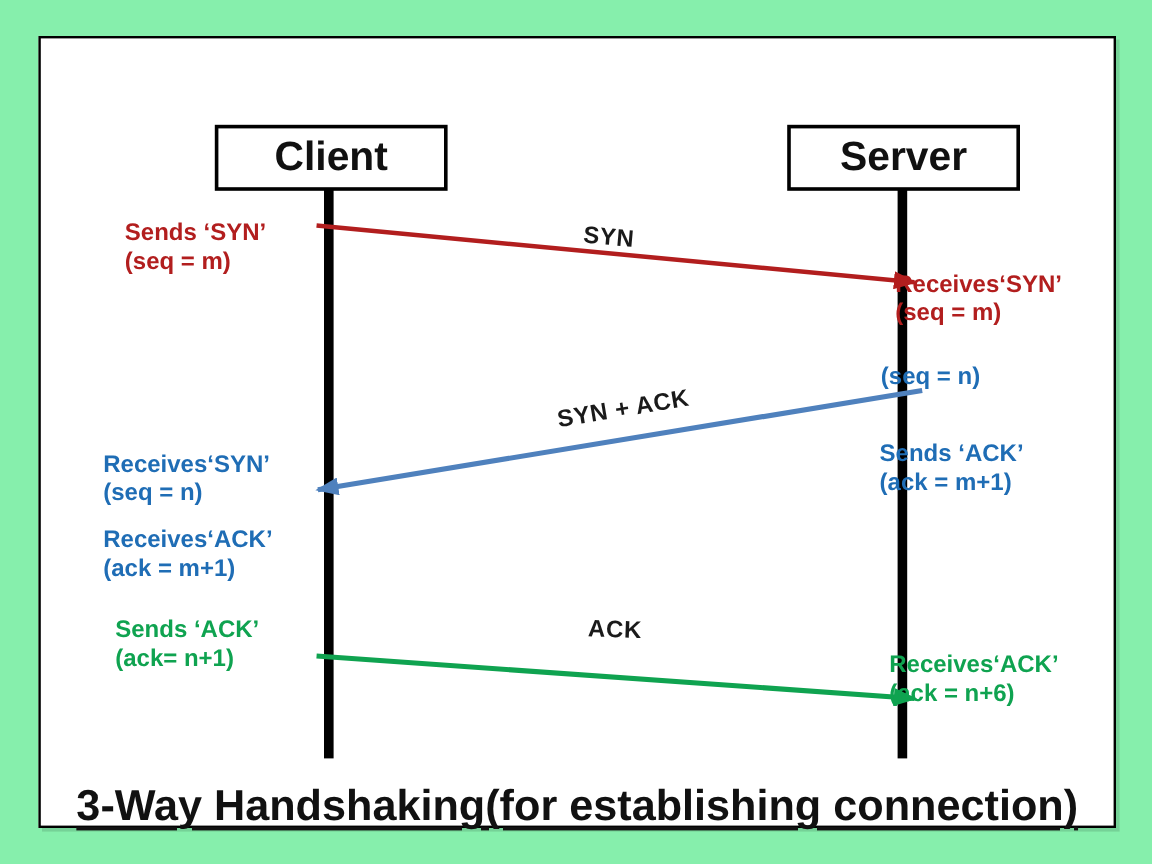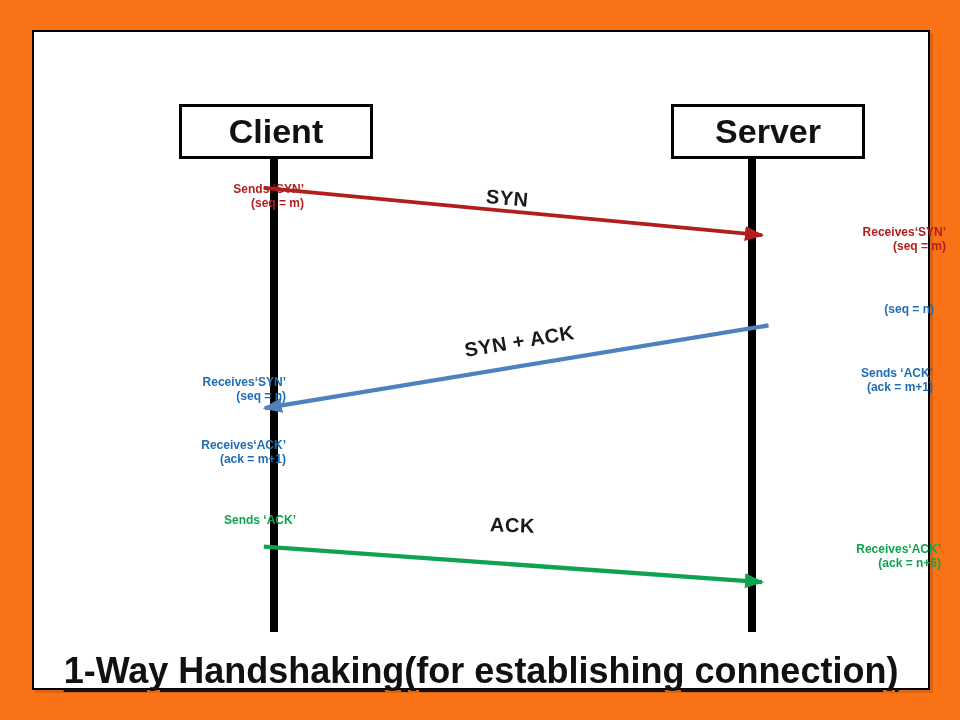--- a/index.html
+++ b/index.html
@@ -1,42 +1,42 @@
 <!DOCTYPE html>
 <html style="--red: #B21E1E; --blue-arrow: #4F81BD; --blue-text: #1F6DB5; --green: #0FA350; --black: #000000;"><head>
 <meta charset="utf-8">
 <style>
   html, body { margin: 0; padding: 0; background: #ffffff; }
   body { font-family: "Liberation Sans", sans-serif; }
   .stage {
     position: relative;
     width: 960px;
     height: 720px;
-    background: #f97316;
+    background: #86efac;
     overflow: hidden;
   }
   .slide {
     position: absolute;
     left: 32px; top: 30px;
     width: 894px; height: 656px;
     background: #ffffff;
     border: 2px solid #000000;
     box-shadow: 3px 3px 0 rgba(0,0,0,0.12);
   }
   .actor {
     position: absolute;
     top: 72px;
     width: 188px; height: 49px;
     border: 3px solid #000000;
     background: #ffffff;
     display: flex; align-items: center; justify-content: center;
     font-size: 34px; font-weight: 700; color: #111111;
   }
   .actor.client { left: 145px; }
-  .actor.server { left: 622px; margin-left: 15px; }
+  .actor.server { left: 622px; }
   .lifeline {
     position: absolute;
     top: 126px;
     width: 8px; height: 474px;
     background: #000000;
   }
   .lifeline.client { left: 236px; }
   .lifeline.server { left: 714px; }
   .arrow-layer {
     position: absolute;
@@ -45,22 +45,22 @@
   }
   .stroke-red   { stroke: var(--red, #B21E1E); }
   .stroke-blue  { stroke: var(--blue-arrow, #4F81BD); }
   .stroke-green { stroke: var(--green, #0FA350); }
   .head-red   { fill: var(--red, #B21E1E); }
   .head-blue  { fill: var(--blue-arrow, #4F81BD); }
   .head-green { fill: var(--green, #0FA350); }
   .note {
     position: absolute;
     width: 200px;
-    text-align: right;
-    font-size: 12px;
+    text-align: left;
+    font-size: 20px;
     font-weight: 700;
     line-height: 1.2;
     white-space: nowrap;
   }
   .note.red   { color: var(--red, #B21E1E); }
   .note.blue  { color: var(--blue-text, #1F6DB5); }
   .note.green { color: var(--green, #0FA350); }
   .note span { display: block; }
   .msg-label {
     position: absolute;
@@ -143,24 +143,25 @@
     <div class="note blue" style="left:52px; top:343px;">
       <span>Receives‘SYN’</span>
       <span>(seq = n)</span>
     </div>
     <div class="note blue" style="left:52px; top:406px;">
       <span>Receives‘ACK’</span>
       <span>(ack = m+1)</span>
     </div>
     <div class="note green" style="left:62px; top:481px;">
       <span>Sends ‘ACK’</span>
+      <span>(ack= n+1)</span>
     </div>
     <div class="note green" style="left:707px; top:510px;">
       <span>Receives‘ACK’</span>
       <span>(ack = n+6)</span>
     </div>
 
     <div class="slide-title">
-      <span>1-Way Handshaking(for establishing connection)</span>
+      <span>3-Way Handshaking(for establishing connection)</span>
     </div>
 
   </div>
 </div>
 
 </body></html>

